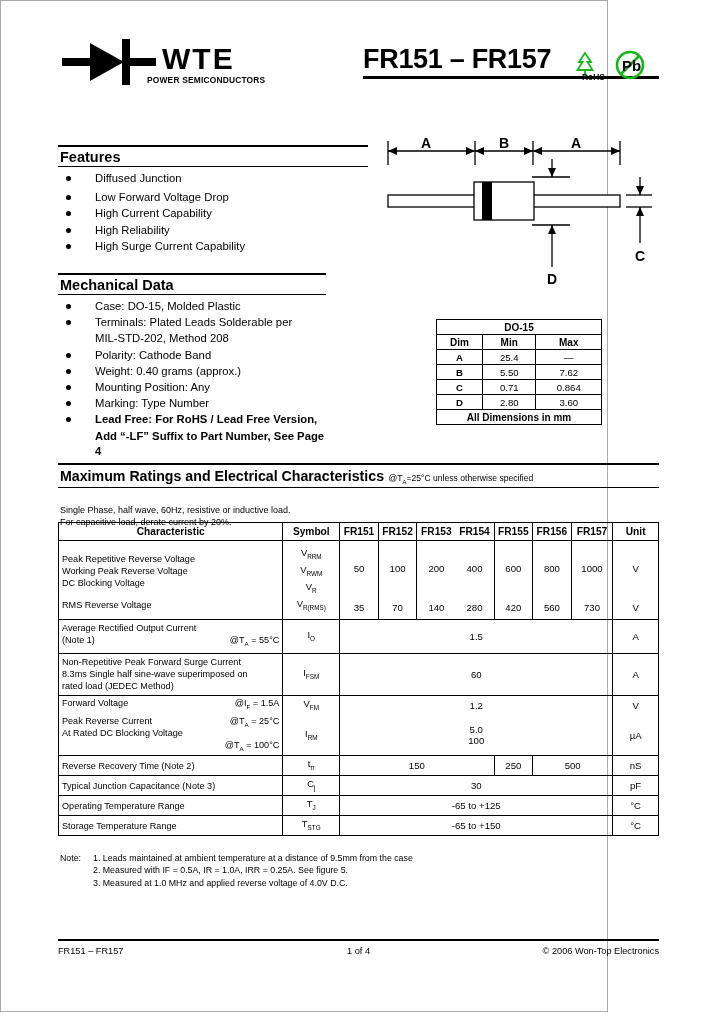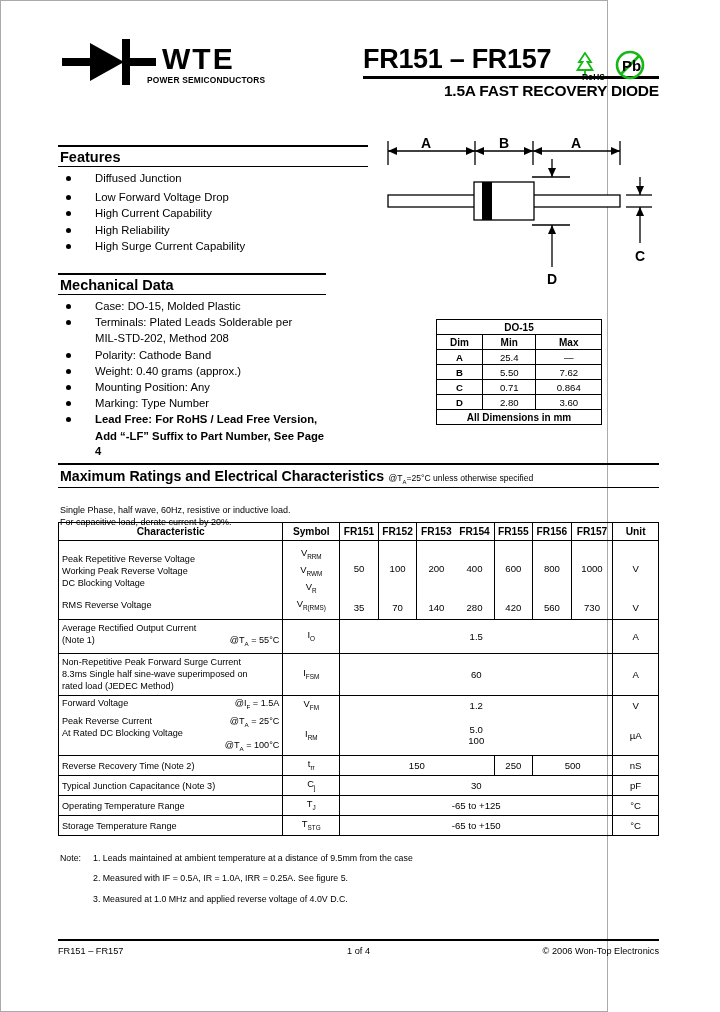--- a/index.html
+++ b/index.html
@@ -107,21 +107,21 @@
   sub { font-size: 0.68em; }
   .charline { display: block; }
   .charline .cond { float: right; margin-left: 8px; }
 
   
   .notes {
     position: absolute; left: 2px; top: 851px;
     font-size: 8.8px; line-height: 12.4px;
   }
   .notes .lbl { display: inline-block; width: 33px; }
-  .notes .n2, .notes .n3 { padding-left: 33px; margin-top: 8px; }
+  .notes .n2, .notes .n3 { padding-left: 33px; }
 
   
   .footer {
     position: absolute; left: 0; top: 938px; width: 601px;
     border-top: 2.5px solid #000; padding-top: 5px;
     font-size: 9.2px;
     display: flex; justify-content: space-between;
   }
   .footer .mid { position: absolute; left: 50%; transform: translateX(-50%); }
 </style>
@@ -163,21 +163,20 @@
               <circle cx="57" cy="16" r="13" fill="none" stroke="#14b814" stroke-width="2.6"></circle>
               <line x1="47.5" y1="25.5" x2="66.5" y2="6.5" stroke="#14b814" stroke-width="2.6"></line>
               <text x="49" y="22" font-family="Liberation Sans, sans-serif" font-size="15" font-weight="bold" fill="#000">Pb</text>
             </g>
           </svg>
           
           
         </div>
       </div>
       <div class="title-rule"></div>
-      <div class="sub-title">1.5A FAST RECOVERY DIODE</div>
     </div>
   </div>
 
   <div class="sec-block" style="left:0; top:144px; width:310px;">
     <div class="sec-head">Features</div>
     <ul class="bullets">
       <li>Diffused Junction</li>
       <li style="margin-top:4px">Low Forward Voltage Drop</li>
       <li>High Current Capability</li>
       <li>High Reliability</li>

